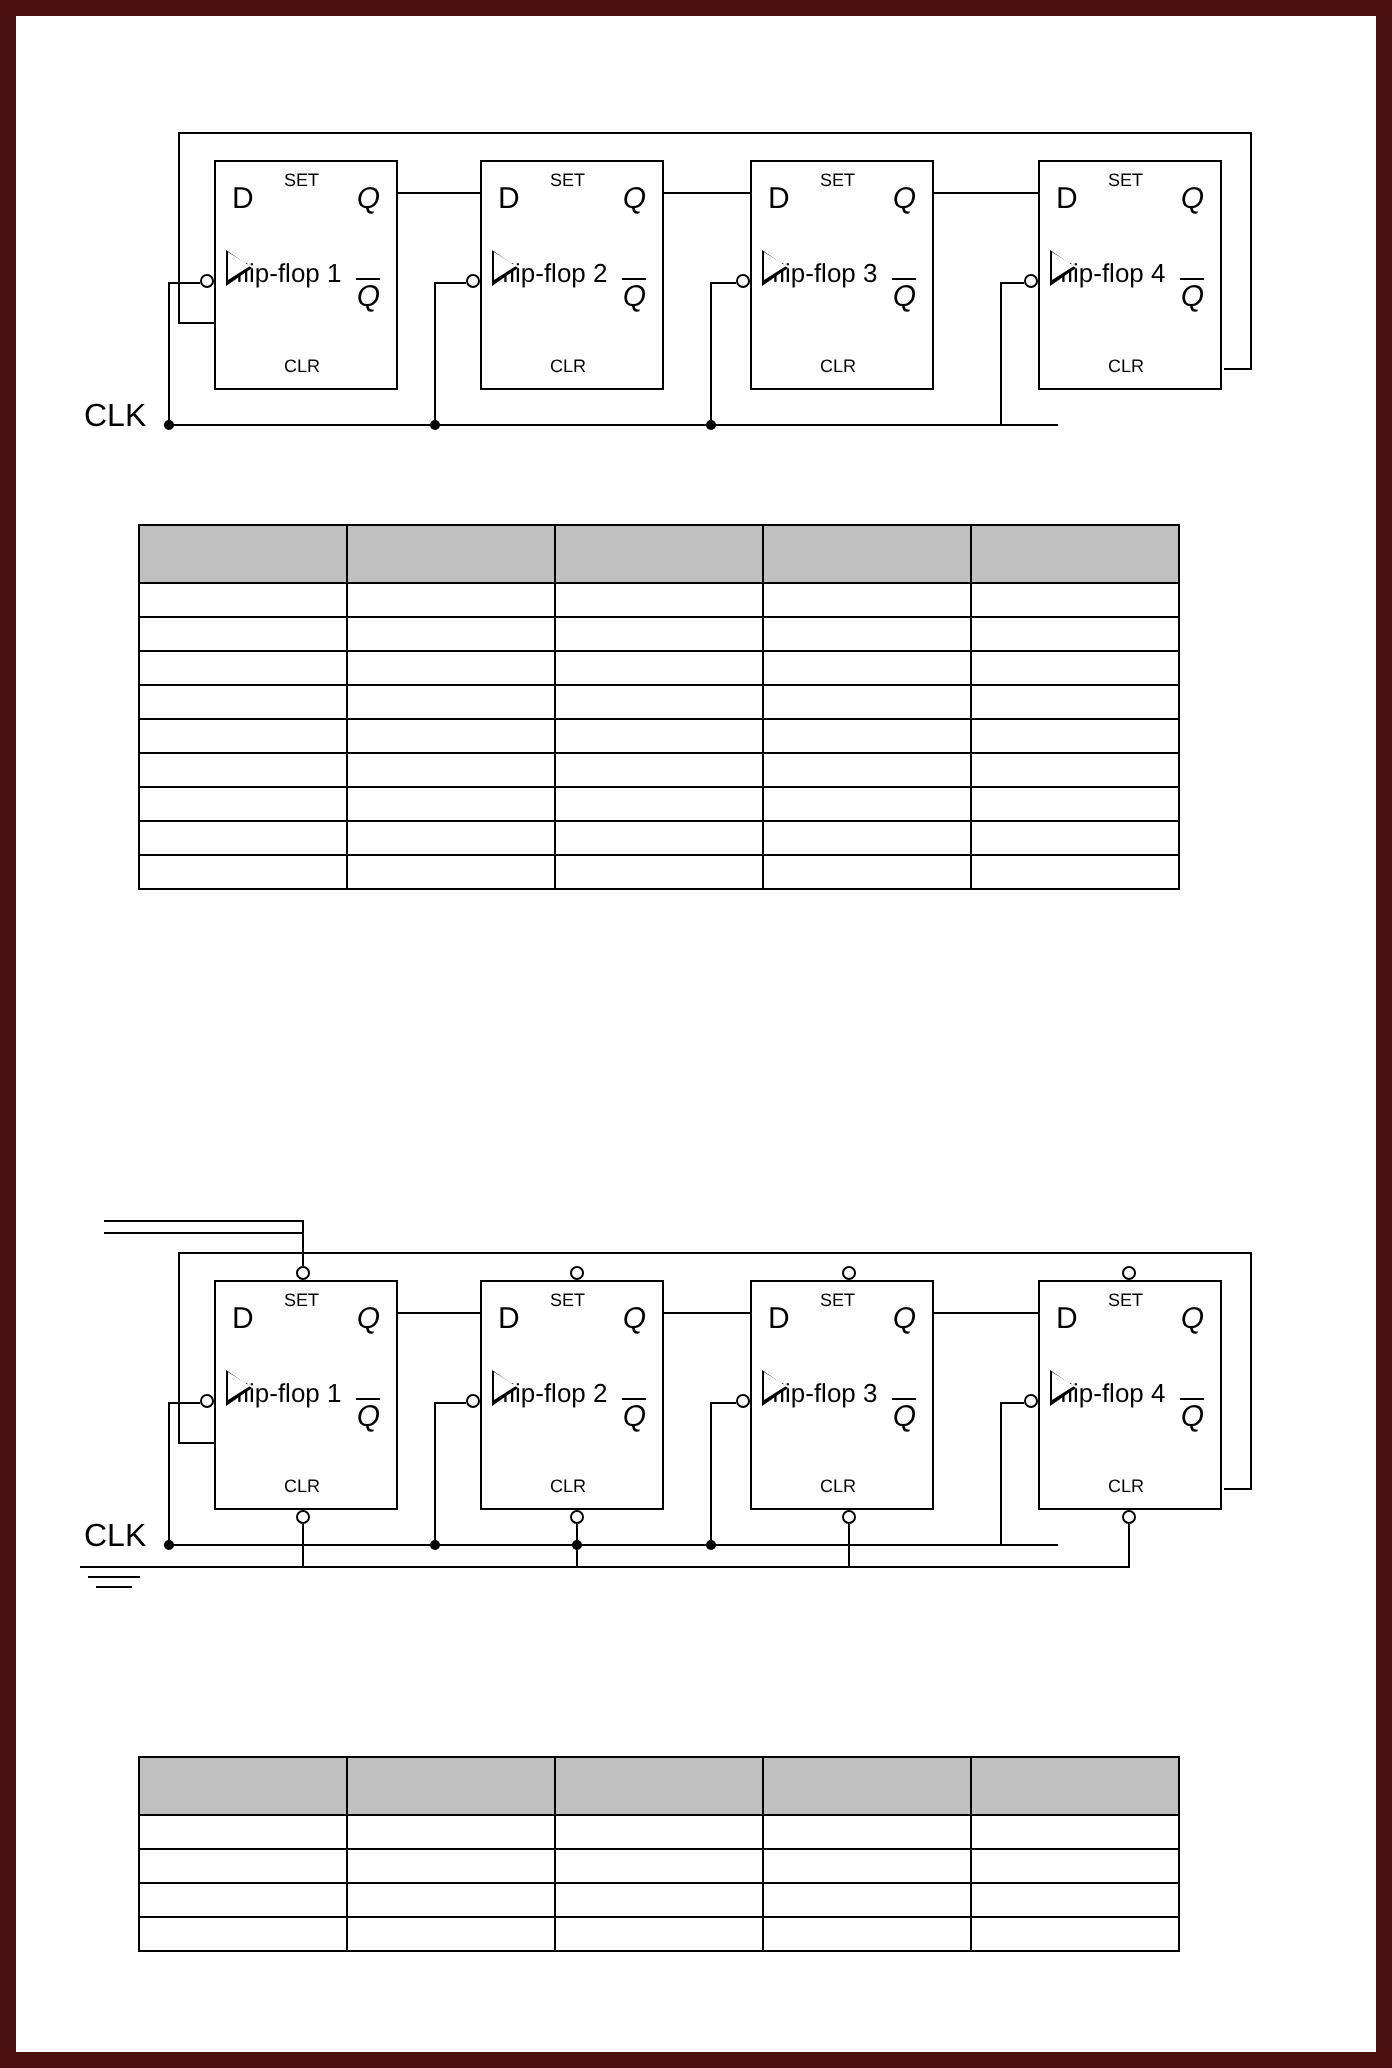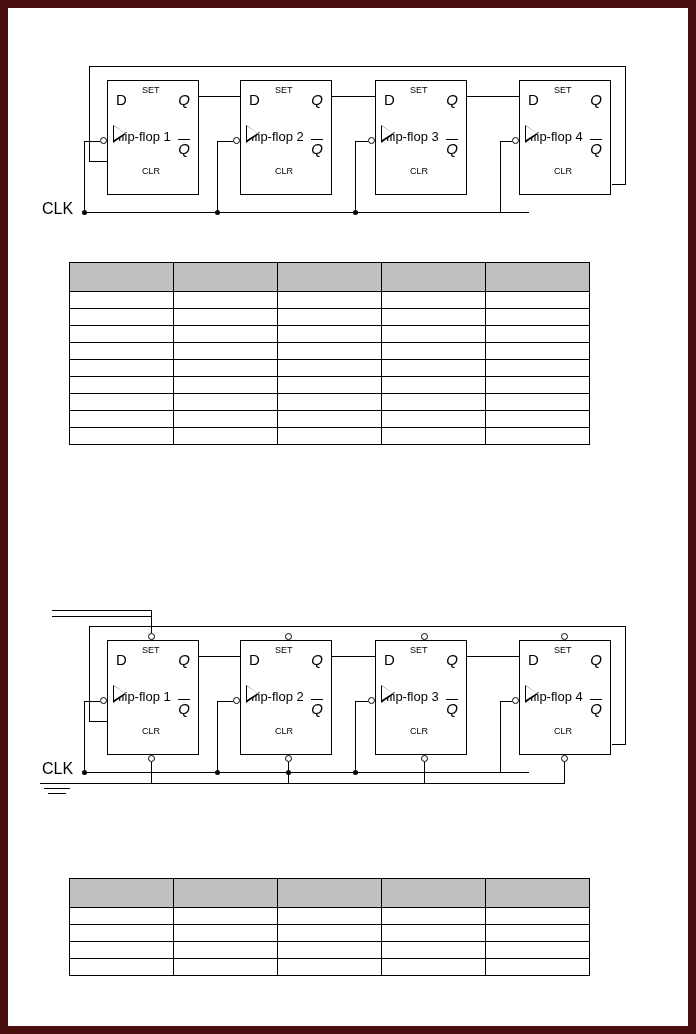--- a/index.html
+++ b/index.html
@@ -63,21 +63,21 @@
     font-size: 15px;
     font-style: italic;
   }
   .ff .lbl-set {
     position: absolute;
     left: 34px; top: 4px;
     font-size: 9px;
   }
   .ff .lbl-clr {
     position: absolute;
-    left: 34px; bottom: 18px;
+    left: 34px; bottom: 6px;
     font-size: 9px;
   }
   .ff .lbl-name {
     position: absolute;
     left: 10px; top: 48px;
     font-size: 13px;
     white-space: nowrap;
   }
   .ff .lbl-qbar {
     position: absolute;

